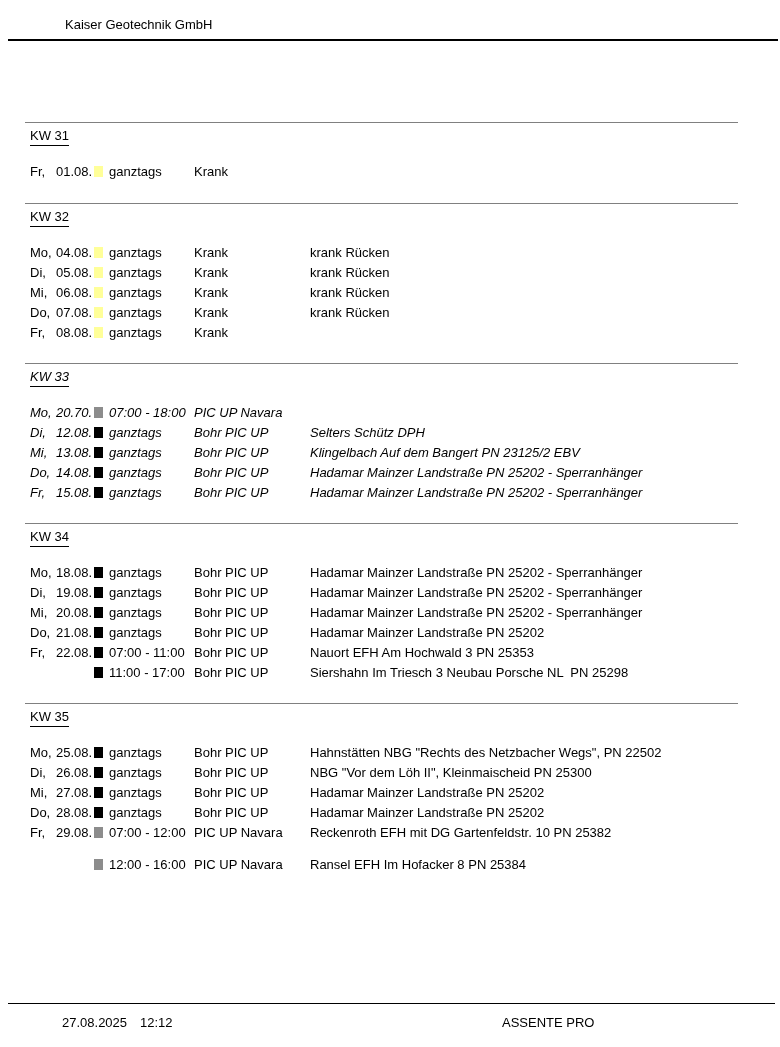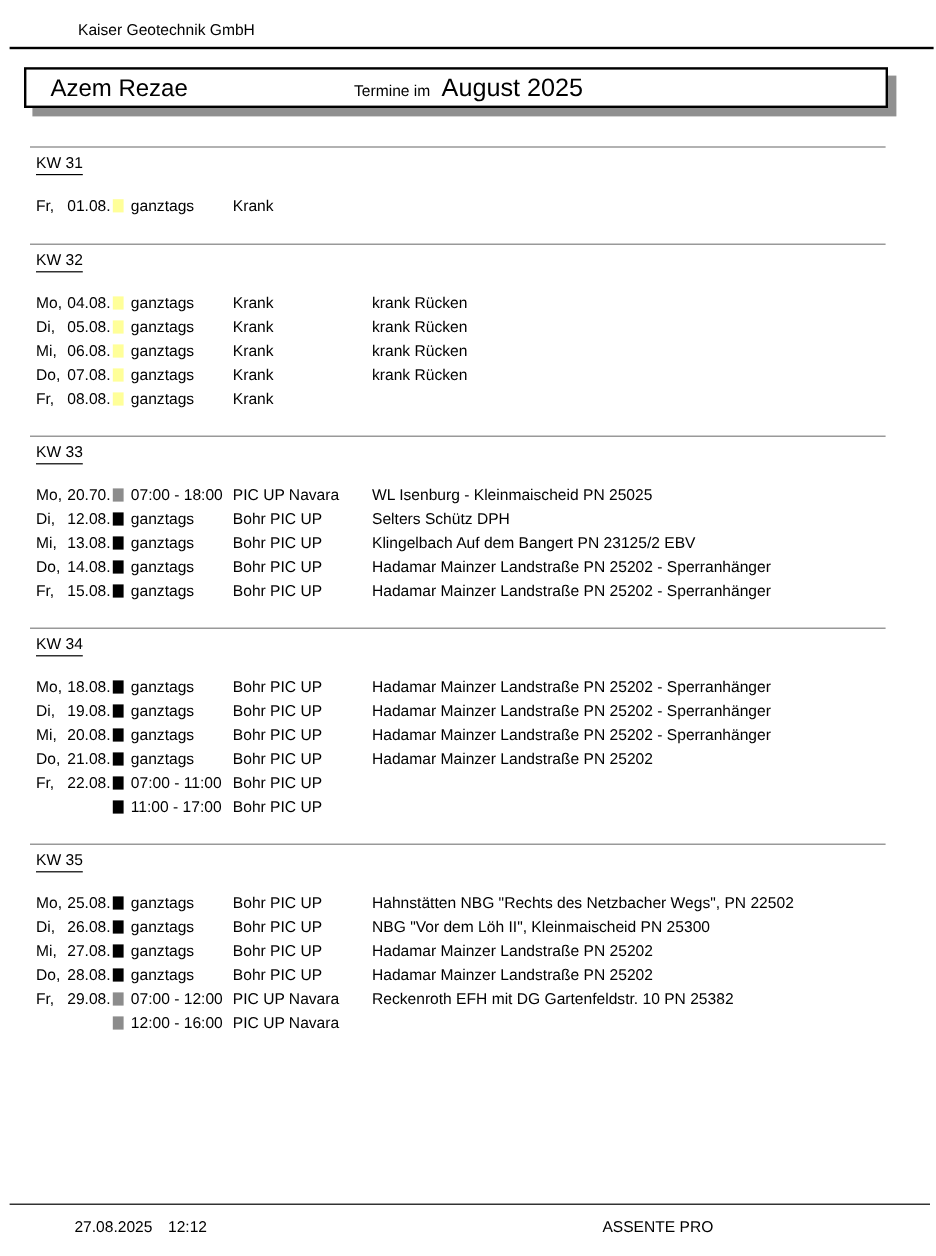--- a/index.html
+++ b/index.html
@@ -42,25 +42,20 @@
   .f-app  { left:502px; top:1015px; font-size:13px; line-height:15px; }
 </style>
 </head>
 <body>
 
 <div class="page">
 
   <div class="company abs">Kaiser Geotechnik GmbH</div>
   <div class="topline abs"></div>
 
-  <div class="titlebox abs">
-    <span class="person abs">Azem Rezae</span>
-    <span class="prefix abs">Termine im</span>
-    <span class="month abs">August 2025</span>
-  </div>
 
   <div id="schedule">
       <div class="section" style="top: 122px; height: 60px;">
         <div class="sec-line" style="background: rgb(128, 128, 128);"></div>
         <div class="sec-title"><span>KW 31</span></div>
         <div class="row" style="top: 40px;">
           <span class="cell c-day">Fr,</span>
           <span class="cell c-date">01.08.</span>
           <span class="marker" style="background: rgb(255, 255, 153);"></span>
           <span class="cell c-time">ganztags</span>
@@ -104,30 +99,29 @@
         </div>
         <div class="row" style="top: 120px;">
           <span class="cell c-day">Fr,</span>
           <span class="cell c-date">08.08.</span>
           <span class="marker" style="background: rgb(255, 255, 153);"></span>
           <span class="cell c-time">ganztags</span>
           <span class="cell c-type">Krank</span>
           <span class="cell c-desc"></span>
         </div>
       </div>
-      <div class="section" style="top: 363px; height: 140px;">
+      <div class="section" style="top: 363px; height: 140px; font-style: italic;">
         <div class="sec-line" style="background: rgb(128, 128, 128);"></div>
         <div class="sec-title"><span>KW 33</span></div>
         <div class="row" style="top: 40px;">
           <span class="cell c-day">Mo,</span>
           <span class="cell c-date">20.70.</span>
           <span class="marker" style="background: rgb(140, 140, 140);"></span>
           <span class="cell c-time">07:00 - 18:00</span>
           <span class="cell c-type">PIC UP Navara</span>
-          <span class="cell c-desc">WL Isenburg - Kleinmaischeid PN 25025</span>
         </div>
         <div class="row" style="top: 60px;">
           <span class="cell c-day">Di,</span>
           <span class="cell c-date">12.08.</span>
           <span class="marker" style="background: rgb(0, 0, 0);"></span>
           <span class="cell c-time">ganztags</span>
           <span class="cell c-type">Bohr PIC UP</span>
           <span class="cell c-desc">Selters Schütz DPH</span>
         </div>
         <div class="row" style="top: 80px;">
@@ -189,27 +183,29 @@
           <span class="cell c-time">ganztags</span>
           <span class="cell c-type">Bohr PIC UP</span>
           <span class="cell c-desc">Hadamar Mainzer Landstraße PN 25202</span>
         </div>
         <div class="row" style="top: 120px;">
           <span class="cell c-day">Fr,</span>
           <span class="cell c-date">22.08.</span>
           <span class="marker" style="background: rgb(0, 0, 0);"></span>
           <span class="cell c-time">07:00 - 11:00</span>
           <span class="cell c-type">Bohr PIC UP</span>
+          <span class="cell c-desc">Nauort EFH Am Hochwald 3 PN 25353</span>
         </div>
         <div class="row" style="top: 140px;">
           <span class="cell c-day"></span>
           <span class="cell c-date"></span>
           <span class="marker" style="background: rgb(0, 0, 0);"></span>
           <span class="cell c-time">11:00 - 17:00</span>
           <span class="cell c-type">Bohr PIC UP</span>
+          <span class="cell c-desc">Siershahn Im Triesch 3 Neubau Porsche NL  PN 25298</span>
         </div>
       </div>
       <div class="section" style="top: 703px; height: 160px;">
         <div class="sec-line" style="background: rgb(128, 128, 128);"></div>
         <div class="sec-title"><span>KW 35</span></div>
         <div class="row" style="top: 40px;">
           <span class="cell c-day">Mo,</span>
           <span class="cell c-date">25.08.</span>
           <span class="marker" style="background: rgb(0, 0, 0);"></span>
           <span class="cell c-time">ganztags</span>
@@ -241,26 +237,27 @@
           <span class="cell c-desc">Hadamar Mainzer Landstraße PN 25202</span>
         </div>
         <div class="row" style="top: 120px;">
           <span class="cell c-day">Fr,</span>
           <span class="cell c-date">29.08.</span>
           <span class="marker" style="background: rgb(140, 140, 140);"></span>
           <span class="cell c-time">07:00 - 12:00</span>
           <span class="cell c-type">PIC UP Navara</span>
           <span class="cell c-desc">Reckenroth EFH mit DG Gartenfeldstr. 10 PN 25382</span>
         </div>
-        <div class="row" style="top: 140px;">
+        <div class="row" style="top: 152px;">
           <span class="cell c-day"></span>
           <span class="cell c-date"></span>
           <span class="marker" style="background: rgb(140, 140, 140);"></span>
           <span class="cell c-time">12:00 - 16:00</span>
           <span class="cell c-type">PIC UP Navara</span>
+          <span class="cell c-desc">Ransel EFH Im Hofacker 8 PN 25384</span>
         </div>
       </div>
     </div>
 
   <div class="footline abs"></div>
   <span class="f-date abs">27.08.2025</span>
   <span class="f-time abs">12:12</span>
   <span class="f-app abs">ASSENTE PRO</span>
 
 </div>

